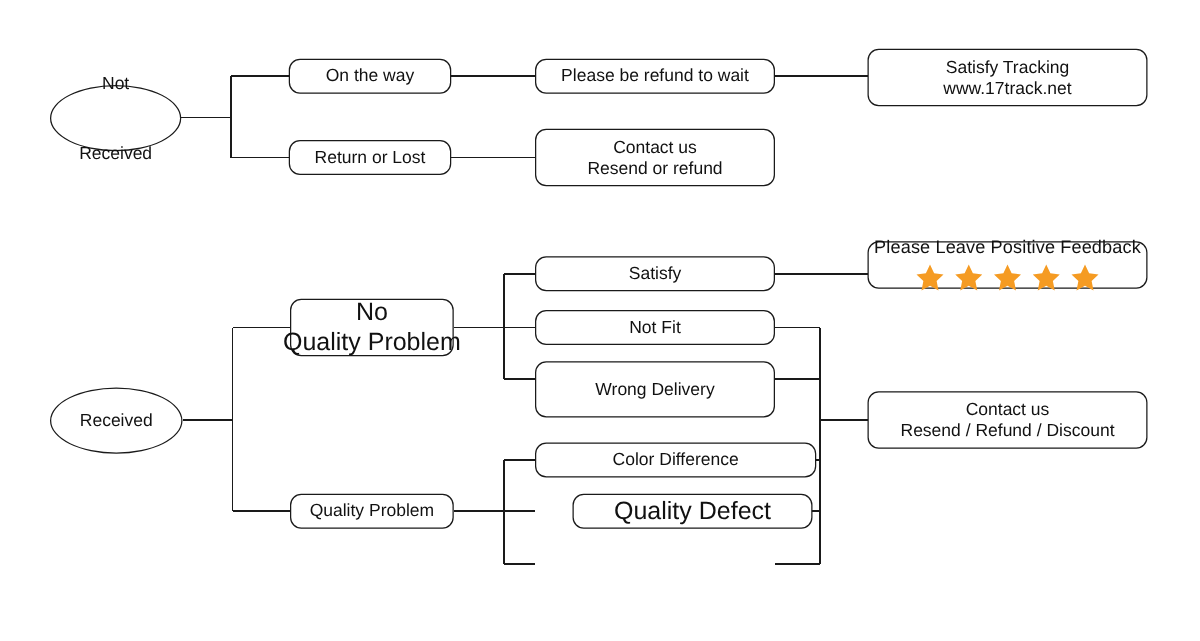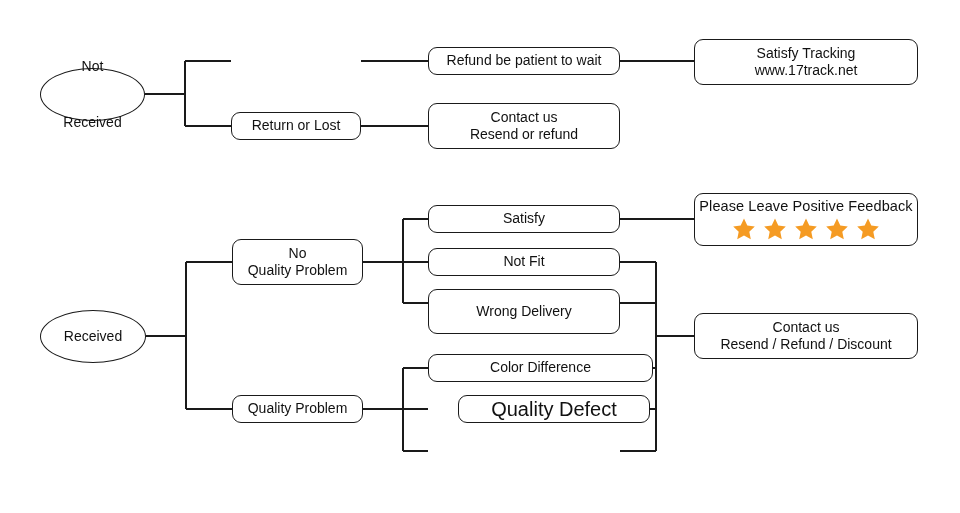--- a/index.html
+++ b/index.html
@@ -114,44 +114,47 @@
       <path d="M656,262 L656,451"></path>
       <path d="M656,336 L694,336"></path>
     </g>
   </svg>
 
   <div class="node oval" style="left:40px; top:68px; width:105px; height:53px; font-size:14px;">
     <span class="line">Not</span>
     <span class="line">Received</span>
   </div>
 
+  <div class="node rounded" style="left:231px; top:47px; width:130px; height:28px; font-size:14px;">
+    <span class="line">On the way</span>
+  </div>
 
   <div class="node rounded" style="left:231px; top:112px; width:130px; height:28px; font-size:14px;">
     <span class="line">Return or Lost</span>
   </div>
 
   <div class="node rounded" style="left:428px; top:47px; width:192px; height:28px; font-size:14px;">
-    <span class="line">Refund be patient to wait</span>
+    <span class="line">Please be refund to wait</span>
   </div>
 
   <div class="node rounded" style="left:694px; top:39px; width:224px; height:46px; font-size:14px;">
     <span class="line">Satisfy Tracking</span>
     <span class="line">www.17track.net</span>
   </div>
 
   <div class="node rounded" style="left:428px; top:103px; width:192px; height:46px; font-size:14px;">
     <span class="line">Contact us</span>
     <span class="line">Resend or refund</span>
   </div>
 
   <div class="node oval" style="left:40px; top:310px; width:106px; height:53px; font-size:14px;">
     <span class="line">Received</span>
   </div>
 
-  <div class="node rounded" style="left:232px; top:239px; width:131px; height:46px; font-size:14px;">
+  <div class="node rounded" style="left:232px; top:239px; width:131px; height:46px; font-size:20px;">
     <span class="line">No</span>
     <span class="line">Quality Problem</span>
   </div>
 
   <div class="node rounded" style="left:232px; top:395px; width:131px; height:28px; font-size:14px;">
     <span class="line">Quality Problem</span>
   </div>
 
   <div class="node rounded" style="left:428px; top:248px; width:192px; height:28px; font-size:14px;">
     <span class="line">Not Fit</span>
@@ -167,21 +170,21 @@
 
   <div class="node rounded" style="left:428px; top:354px; width:225px; height:28px; font-size:14px;">
     <span class="line">Color Difference</span>
   </div>
 
   <div class="node rounded" style="left:428px; top:395px; width:192px; height:28px; font-size:20px;margin-left:30px;">
     <span class="line">Quality Defect</span>
   </div>
 
 
-  <div class="node rounded" style="left:694px; top:193px; width:224px; height:53px;">
+  <div class="node rounded" style="left:694px; top:193px; width:224px; height:38px;">
     <span class="line fb-title">Please Leave Positive Feedback</span>
     <div class="stars">
       <svg class="star" viewBox="0 0 24 24">
           <polygon points="12,1.6 15.3,8.6 22.8,9.5 17.3,14.8 18.8,22.3 12,18.6 5.2,22.3 6.7,14.8 1.2,9.5 8.7,8.6" fill="#F59B23"></polygon>
         </svg>
       <svg class="star" viewBox="0 0 24 24">
           <polygon points="12,1.6 15.3,8.6 22.8,9.5 17.3,14.8 18.8,22.3 12,18.6 5.2,22.3 6.7,14.8 1.2,9.5 8.7,8.6" fill="#F59B23"></polygon>
         </svg>
       <svg class="star" viewBox="0 0 24 24">
           <polygon points="12,1.6 15.3,8.6 22.8,9.5 17.3,14.8 18.8,22.3 12,18.6 5.2,22.3 6.7,14.8 1.2,9.5 8.7,8.6" fill="#F59B23"></polygon>

